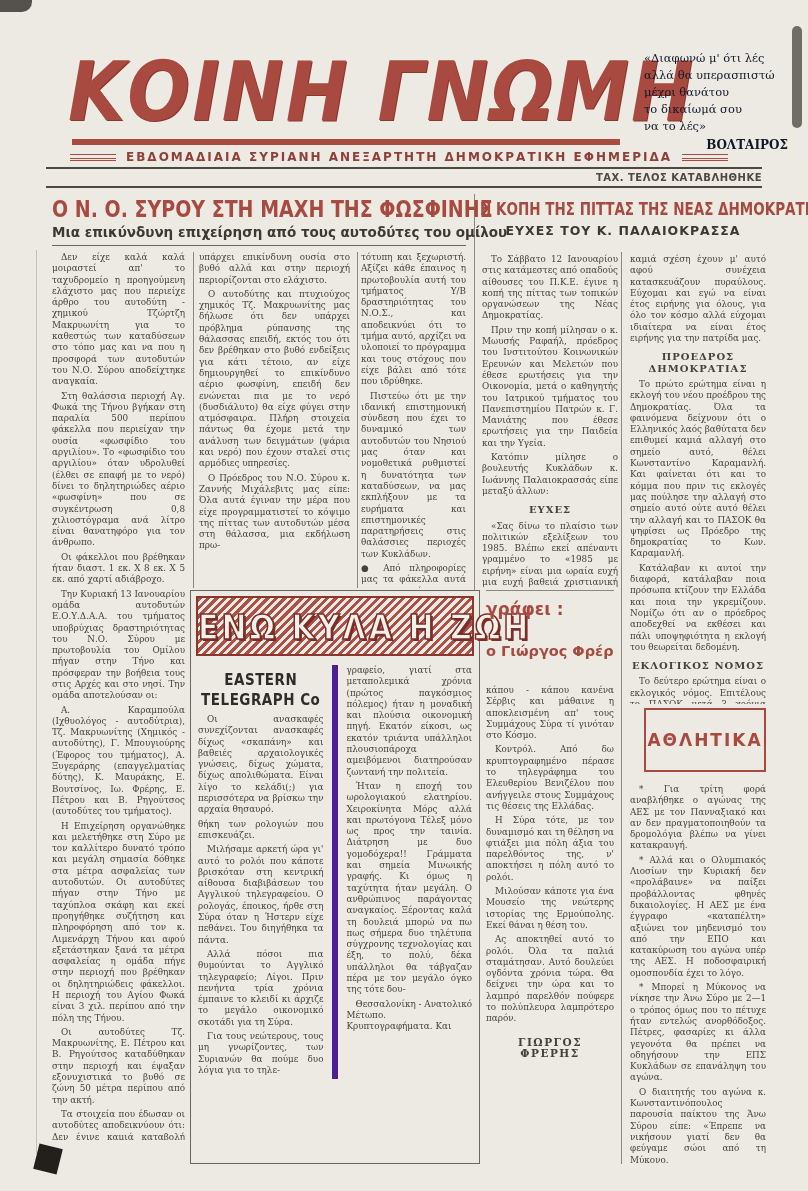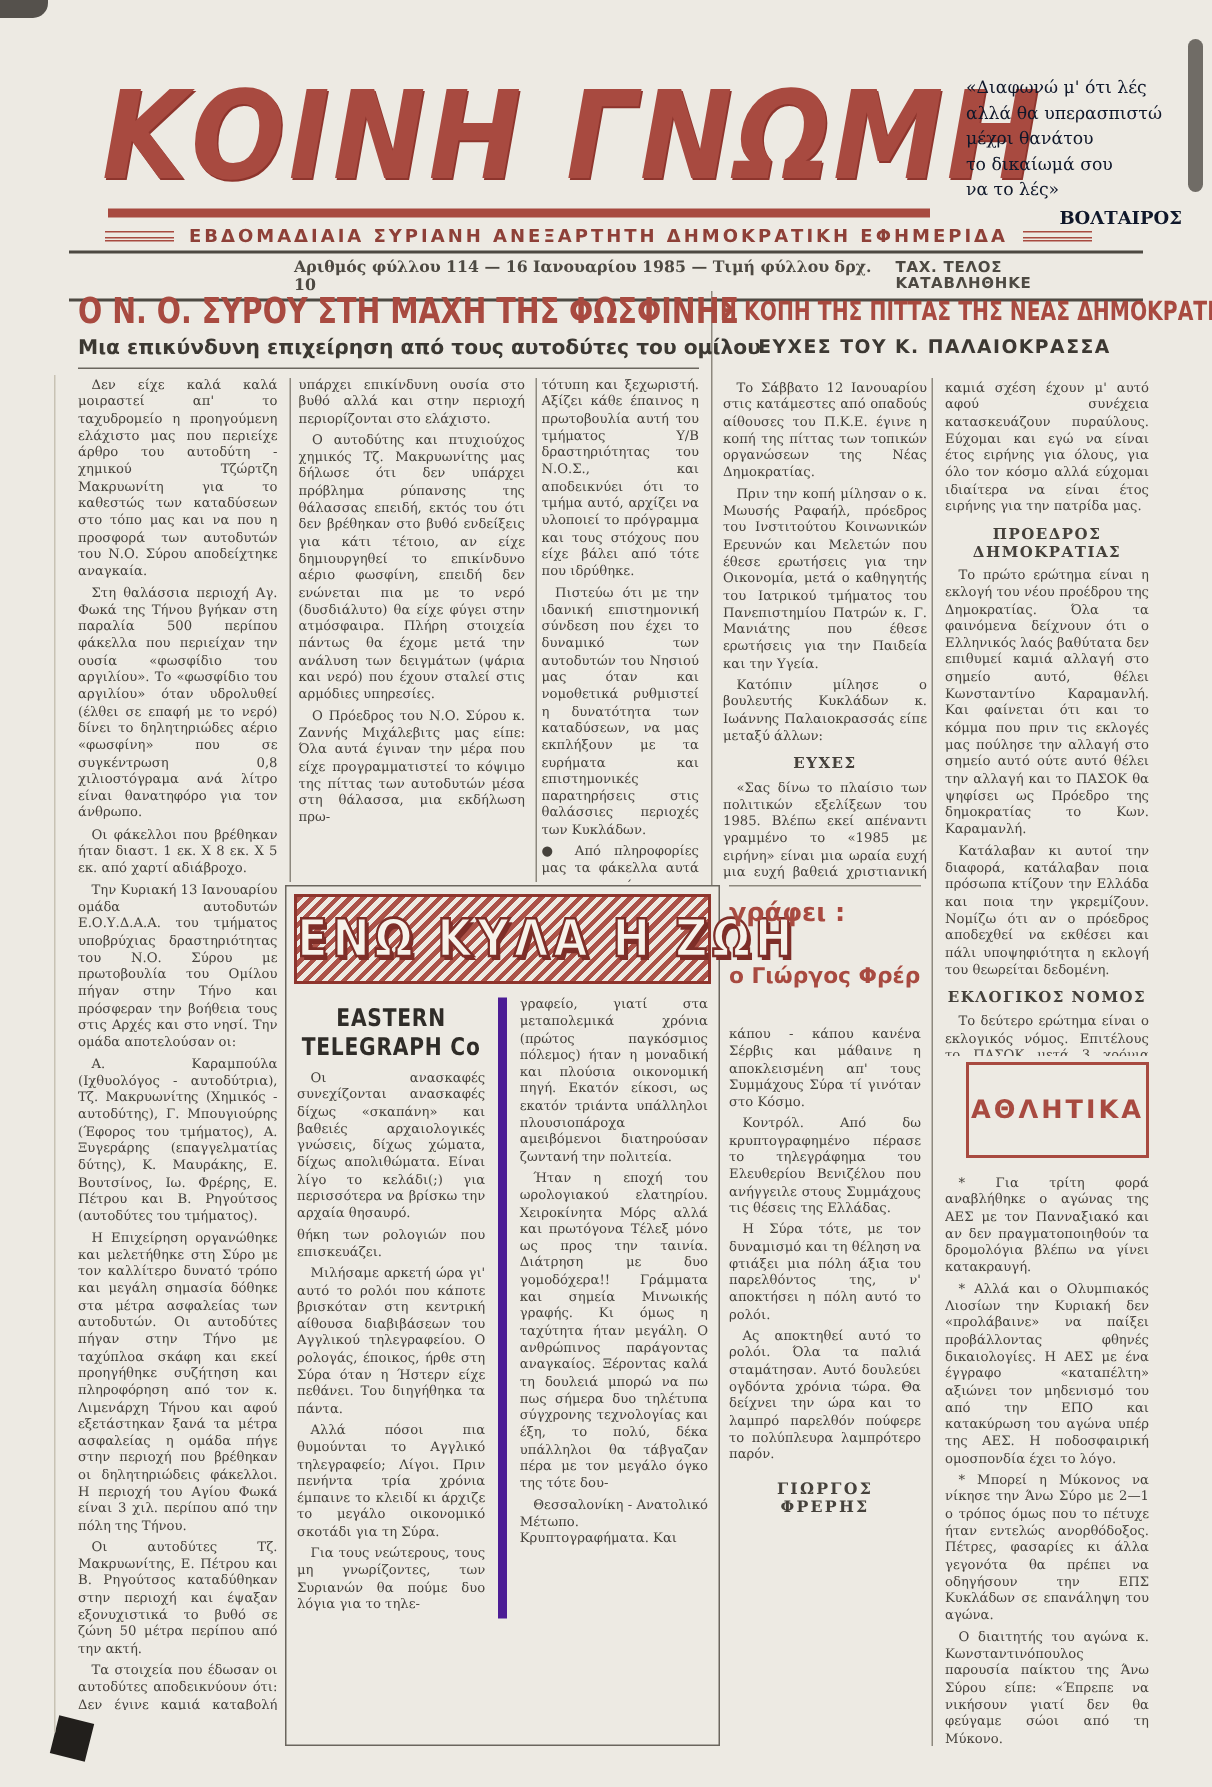--- a/index.html
+++ b/index.html
@@ -99,21 +99,20 @@
 το δικαίωμά σου
 να το λές»</div>
     <div class="qauthor">ΒΟΛΤΑΙΡΟΣ</div>
   </div>
   <div class="subtitle-row">
     <span class="deco"></span>
     <span class="subtitle">ΕΒΔΟΜΑΔΙΑΙΑ ΣΥΡΙΑΝΗ ΑΝΕΞΑΡΤΗΤΗ ΔΗΜΟΚΡΑΤΙΚΗ ΕΦΗΜΕΡΙΔΑ</span>
     <span class="deco"></span>
   </div>
   <div class="issue-row">
-    <span class="issue">Αριθμός φύλλου 114 — 16 Ιανουαρίου 1985 — Τιμή φύλλου δρχ. 10</span>
     <span class="postal">ΤΑΧ. ΤΕΛΟΣ ΚΑΤΑΒΛΗΘΗΚΕ</span>
   </div>
 
   <div class="vr" style="left:193px;top:252px;height:336px;"></div>
   <div class="vr" style="left:357px;top:252px;height:336px;"></div>
   <div class="vr" style="left:474px;top:194px;height:396px;"></div>
   <div class="vr" style="left:621px;top:252px;height:912px;"></div>
 
   <section class="ph-head">
     <h2>Ο Ν. Ο. ΣΥΡΟΥ ΣΤΗ ΜΑΧΗ ΤΗΣ ΦΩΣΦΙΝΗΣ</h2>
@@ -183,20 +182,21 @@
     </div>
   </section>
 
   <section class="zone z-frerys">
     <div class="gr-label">γράφει :</div>
     <div class="gr-author">ο Γιώργος Φρέρης</div>
     <div>
         <div class="blk frag">κάπου - κάπου κανένα Σέρβις και μάθαινε η αποκλεισμένη απ' τους Συμμάχους Σύρα τί γινόταν στο Κόσμο.</div>
         <div class="blk p">Κοντρόλ. Από δω κρυπτογραφημένο πέρασε το τηλεγράφημα του Ελευθερίου Βενιζέλου που ανήγγειλε στους Συμμάχους τις θέσεις της Ελλάδας.</div>
         <div class="blk p">Η Σύρα τότε, με τον δυναμισμό και τη θέληση να φτιάξει μια πόλη άξια του παρελθόντος της, ν' αποκτήσει η πόλη αυτό το ρολόι.</div>
+        <div class="blk p">Μιλούσαν κάποτε για ένα Μουσείο της νεώτερης ιστορίας της Ερμούπολης. Εκεί θάναι η θέση του.</div>
         <div class="blk p">Ας αποκτηθεί αυτό το ρολόι. Όλα τα παλιά σταμάτησαν. Αυτό δουλεύει ογδόντα χρόνια τώρα. Θα δείχνει την ώρα και το λαμπρό παρελθόν πούφερε το πολύπλευρα λαμπρότερο παρόν.</div>
         <div class="blk sig">ΓΙΩΡΓΟΣ ΦΡΕΡΗΣ</div>
       </div>
   </section>
 
   <section class="zone z-sports">
     <div class="sports-title-box">
       <span>ΑΘΛΗΤΙΚΑ</span>
     </div>
     <div>

